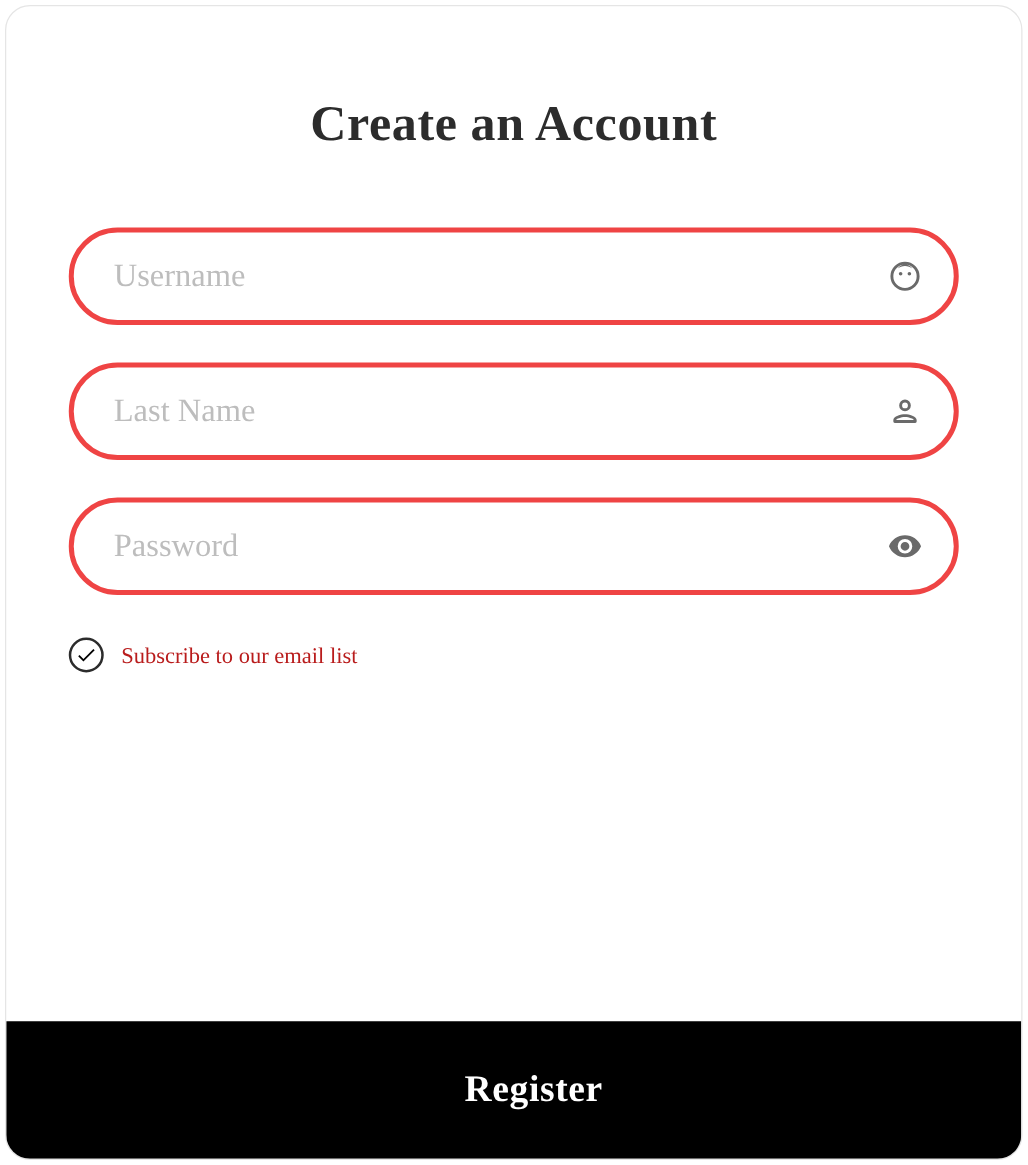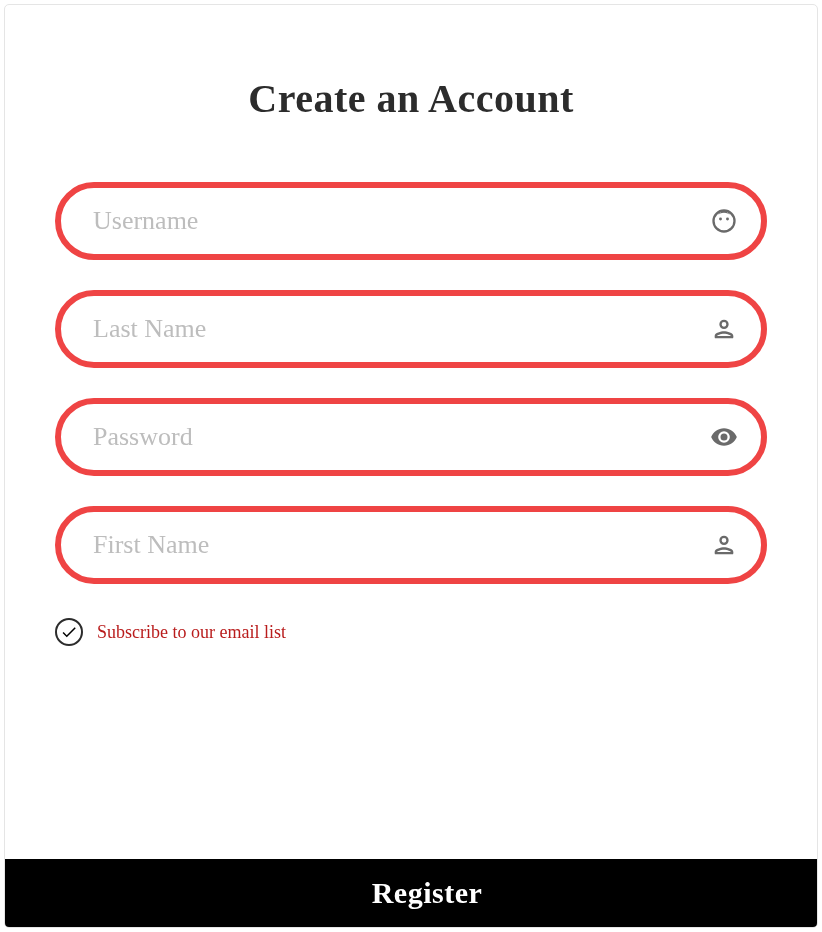--- a/index.html
+++ b/index.html
@@ -14,21 +14,21 @@
       height: 932px;
       position: relative;
     }
     .card {
       position: absolute;
       top: 4px;
       left: 4px;
       right: 4px;
       bottom: 4px;
       border: 1px solid #e5e5e5;
-      border-radius: 5px;
+      border-radius: 20px;
       overflow: hidden;
       display: flex;
       flex-direction: column;
       background: #ffffff;
     }
     .card-body {
       flex: 1;
       padding: 70px 50px 30px 50px;
       display: flex;
       flex-direction: column;
@@ -41,21 +41,21 @@
       margin-bottom: 60px;
       letter-spacing: 0.5px;
     }
     .field-wrapper {
       position: relative;
       margin-bottom: 30px;
     }
     .text-input {
       width: 100%;
       height: 78px;
-      border: 6px solid #ef4444;
+      border: 4px solid #ef4444;
       border-radius: 40px;
       padding: 0 70px 0 32px;
       font-size: 26px;
       font-family: Georgia, 'Times New Roman', serif;
       color: #333;
       outline: none;
       background: #ffffff;
     }
     .text-input::placeholder {
       color: #bdbdbd;
@@ -99,21 +99,21 @@
       height: 18px;
       fill: #000;
     }
     .checkbox-label {
       font-size: 18px;
       color: #b91c1c;
     }
     .register-bar {
       background: #000000;
       color: #ffffff;
-      height: 68px;
+      height: 110px;
       display: flex;
       align-items: center;
       justify-content: center;
       font-size: 30px;
       font-weight: 700;
       cursor: pointer;
       letter-spacing: 0.5px;
       padding-left: 32px;
     }
   </style>
@@ -145,28 +145,20 @@
 
     <div class="field-wrapper">
       <input type="password" class="text-input" placeholder="Password" style="">
       <span class="field-icon">
         <svg viewBox="0 0 24 24">
             <path d="M12 4.5C7 4.5 2.7 7.6 1 12c1.7 4.4 6 7.5 11 7.5s9.3-3.1 11-7.5C21.3 7.6 17 4.5 12 4.5zM12 17a5 5 0 1 1 0-10 5 5 0 0 1 0 10zm0-8a3 3 0 1 0 0 6 3 3 0 0 0 0-6z"></path>
           </svg>
       </span>
     </div>
 
-    <div class="field-wrapper">
-      <input type="text" class="text-input" placeholder="First Name" style="">
-      <span class="field-icon">
-        <svg viewBox="0 0 24 24">
-            <path d="M12 12a4 4 0 1 0 0-8 4 4 0 0 0 0 8zm0 2c-2.7 0-8 1.3-8 4v1a1 1 0 0 0 1 1h14a1 1 0 0 0 1-1v-1c0-2.7-5.3-4-8-4zm0-4a2 2 0 1 1 0-4 2 2 0 0 1 0 4zm0 6c2.9 0 6 1.4 6 2v0H6v0c0-.6 3.1-2 6-2z"></path>
-          </svg>
-      </span>
-    </div>
 
     <div class="checkbox-row">
       <span class="checkbox-circle">
         <svg viewBox="0 0 24 24">
             <path d="M9 16.2 4.8 12l-1.4 1.4L9 19 21 7l-1.4-1.4z"></path>
           </svg>
       </span>
       <span class="checkbox-label">Subscribe to our email list</span>
     </div>
   </div>

